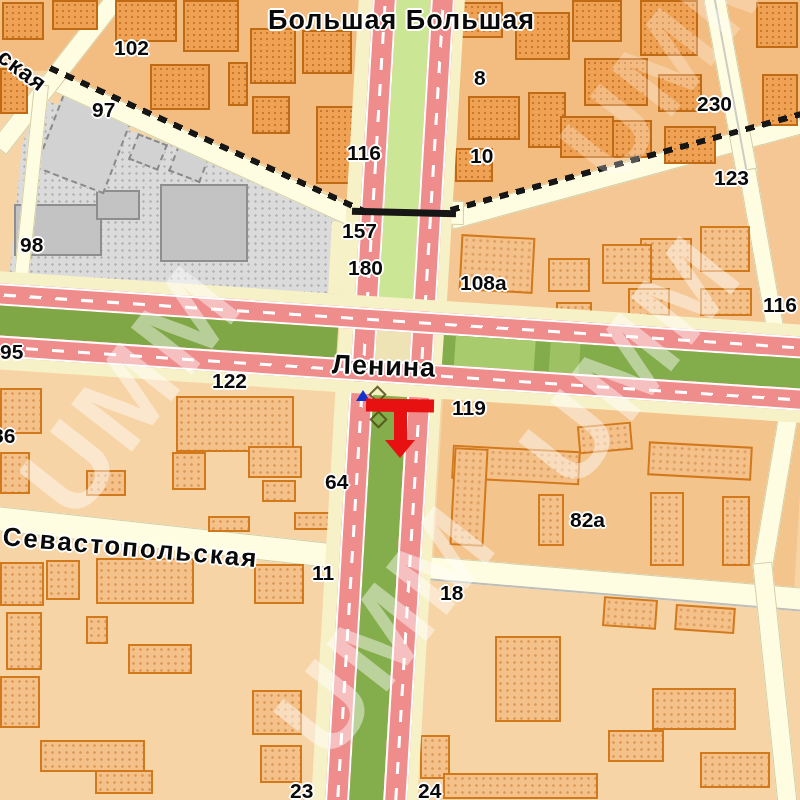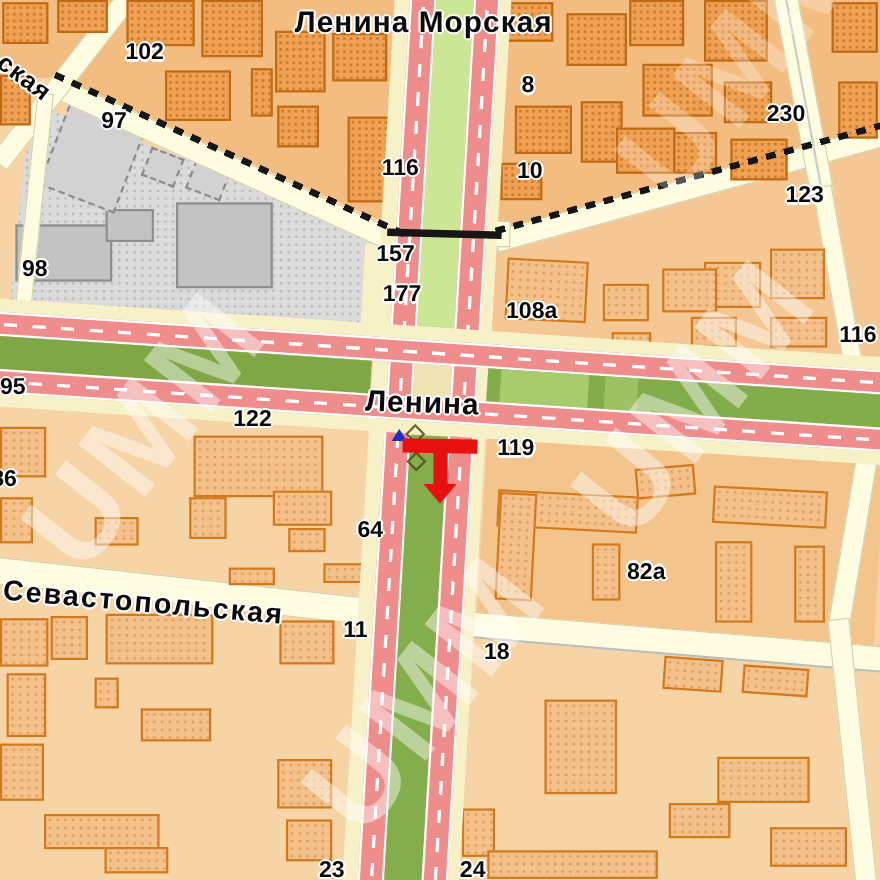--- a/index.html
+++ b/index.html
@@ -180,35 +180,35 @@
 
   <div>
     <div class="b" style="left:371px;top:388px;width:13px;height:13px;border:2px solid #4F4F12;transform:rotate(45deg);opacity:.85;"></div>
     <div class="b" style="left:372px;top:413px;width:13px;height:13px;border:2px solid #4F4F12;transform:rotate(45deg);opacity:.85;"></div>
     <div class="b" style="left:356px;top:390px;width:0;height:0;border-left:7px solid transparent;border-right:7px solid transparent;border-bottom:11px solid #1133CC;"></div>
     <div class="b marker-bar" style="left:366px;top:399px;width:68px;height:13px;transform:rotate(1deg);"></div>
     <div class="b marker-bar" style="left:394px;top:411px;width:13px;height:30px;"></div>
     <div class="b" style="left:385px;top:440px;width:0;height:0;border-left:15px solid transparent;border-right:15px solid transparent;border-top:18px solid #E81111;"></div>
   </div>
 
-  <div class="lbl street" style="left:268px;top:6px;">Ленина Морская</div>
+  <div class="lbl street" style="left:268px;top:6px;">Большая Большая</div>
   <div class="lbl street" style="left:332px;top:352px;transform:rotate(2deg);">Ленина</div>
   <div class="lbl street" style="left:4px;top:522px;font-size:26px;letter-spacing:2px;transform:rotate(5deg);transform-origin:0 0;">Севастопольская</div>
   <div class="lbl street" style="left:8px;top:44px;font-size:23px;transform:rotate(37deg);transform-origin:0 0;">ская</div>
 
   <div class="lbl" style="left:114px;top:36px;">102</div>
   <div class="lbl" style="left:92px;top:98px;">97</div>
   <div class="lbl" style="left:20px;top:233px;">98</div>
   <div class="lbl" style="left:474px;top:66px;">8</div>
   <div class="lbl" style="left:347px;top:141px;">116</div>
   <div class="lbl" style="left:470px;top:144px;">10</div>
   <div class="lbl" style="left:697px;top:92px;">230</div>
   <div class="lbl" style="left:714px;top:166px;">123</div>
   <div class="lbl" style="left:342px;top:219px;">157</div>
-  <div class="lbl" style="left:348px;top:256px;">177</div>
+  <div class="lbl" style="left:348px;top:256px;">180</div>
   <div class="lbl" style="left:460px;top:271px;">108а</div>
   <div class="lbl" style="left:763px;top:293px;">116</div>
   <div class="lbl" style="left:0px;top:340px;">95</div>
   <div class="lbl" style="left:212px;top:369px;">122</div>
   <div class="lbl" style="left:452px;top:396px;">119</div>
   <div class="lbl" style="left:-8px;top:424px;">86</div>
   <div class="lbl" style="left:325px;top:470px;">64</div>
   <div class="lbl" style="left:570px;top:508px;">82а</div>
   <div class="lbl" style="left:312px;top:561px;">11</div>
   <div class="lbl" style="left:440px;top:581px;">18</div>

